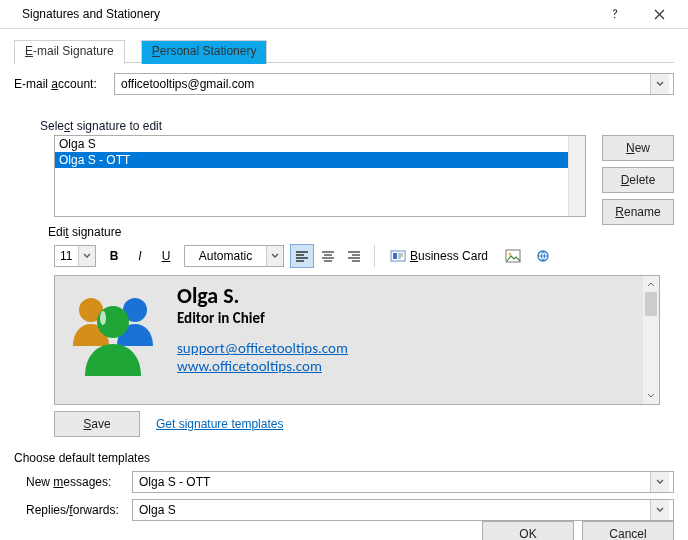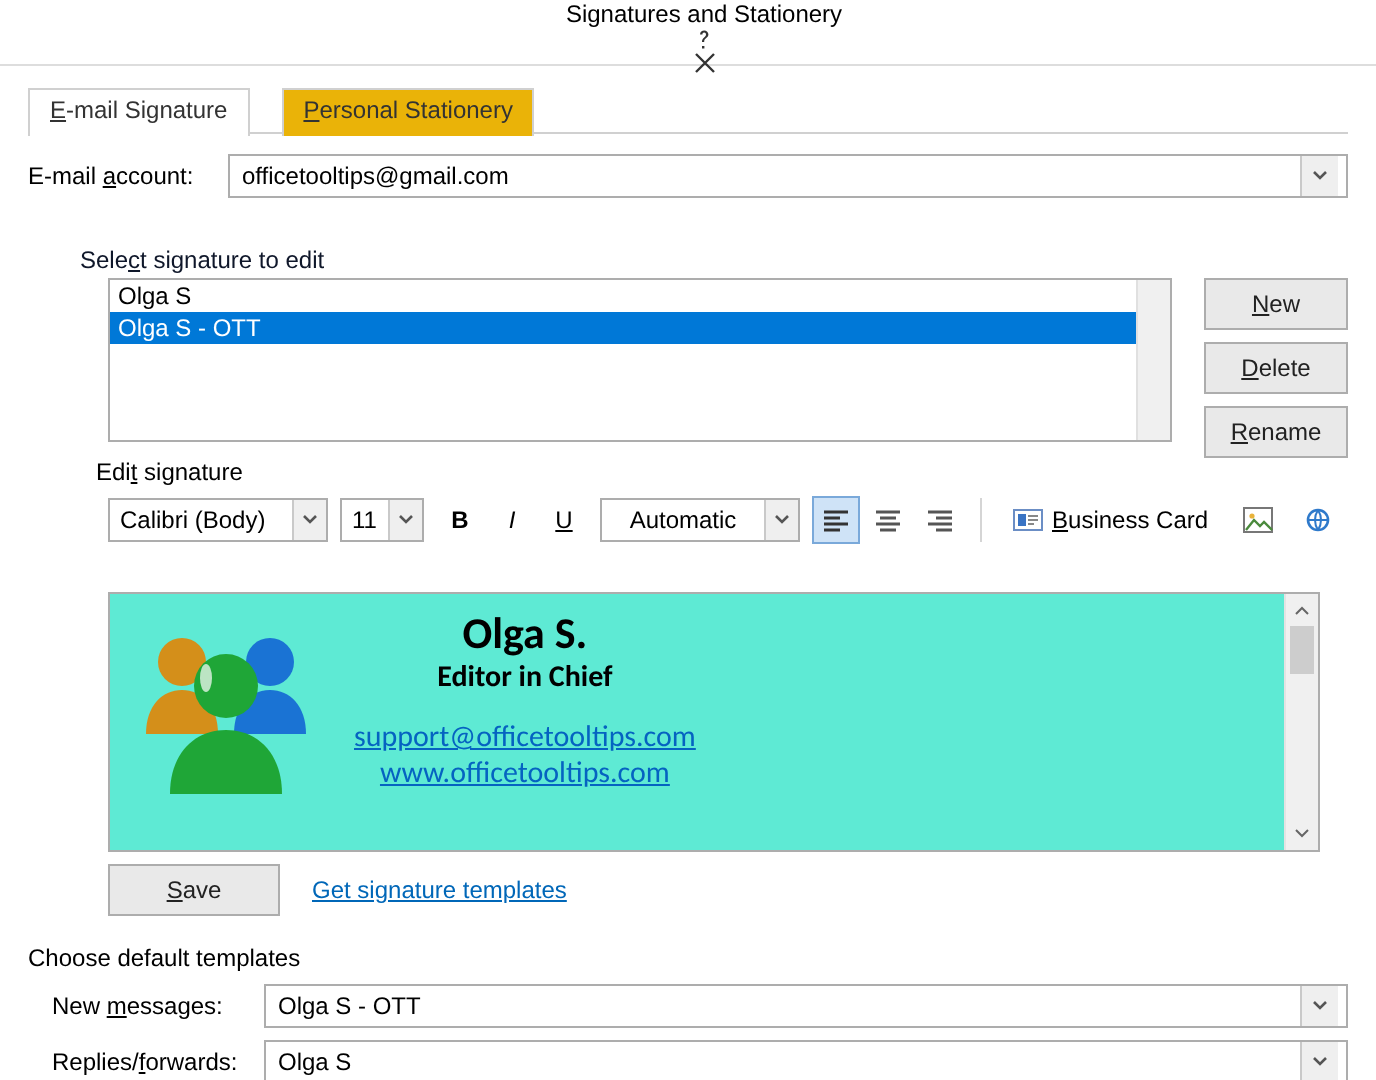--- a/index.html
+++ b/index.html
@@ -15,21 +15,20 @@
     width: 688px; height: 540px;
     background: #fff;
     display: flex; flex-direction: column;
     box-sizing: border-box;
   }
   .titlebar {
     height: 32px;
     display: flex; align-items: center;
     padding: 0 6px 0 22px;
     border-bottom: 1px solid #ddd;
-    flex-direction: column;
   }
   .titlebar .title { flex: 0 0 auto; }
   .titlebar .spacer { flex: 1; }
   .tb-btn {
     width: 45px; height: 28px;
     display: flex; align-items: center; justify-content: center;
     color: #222;
   }
   .tb-btn svg { display: block; }
   .body {
@@ -50,21 +49,21 @@
     border: 1px solid #d0d0d0;
     border-bottom: none;
     background: #fff;
     margin-right: 0px;
     position: relative;
     top: 1px;
     color: #333;
   }
   .tabs .tab .u { text-decoration: underline; }
   .tabs .tab.inactive {
-    background: #eab308;
+    background: #0ea5e9;
   }
   .tabstrip-line {
     border-bottom: 1px solid #d0d0d0;
     margin-top: -1px;
   }
   .row { display: flex; align-items: center; margin-top: 10px; }
   .label { width: 100px; }
   .label .u, .ulabel .u { text-decoration: underline; }
   .dropdown {
     flex: 1;
@@ -157,27 +156,26 @@
   .tgroup { display: flex; gap: 2px; align-items: center; }
   .sep { width: 1px; height: 22px; background: #d5d5d5; margin: 0 2px; }
   .bcard {
     height: 24px;
     border: 1px solid transparent;
     display: flex; align-items: center; gap: 4px;
     padding: 0 6px;
   }
   .bcard .u { text-decoration: underline; }
   .editor-wrap {
-    margin: 23px 14px 0 40px;
+    margin: 6px 14px 0 40px;
     height: 128px;
     border: 1px solid #adadad;
     position: relative;
-    background: #5eead4;
+    background: #e5e5e5;
     overflow: hidden;
-    text-align: center;
   }
   .editor-wrap .sb {
     position: absolute; right: 0; top: 0; bottom: 0; width: 16px;
     background: #f0f0f0;
     border-left: 1px solid #e3e3e3;
     display: flex; flex-direction: column; align-items: center;
   }
   .editor-wrap .sb .up, .editor-wrap .sb .down {
     height: 16px; width: 100%;
     display: flex; align-items: center; justify-content: center;
@@ -278,28 +276,20 @@
             <span class="u">R</span>
             <span>ename</span>
           </div>
 
       </div>
     </div>
 
     <div class="edit-caption">Edi<span class="u">t</span> signature</div>
 
     <div class="toolbar">
-      <div class="combo" style="width:110px">
-        <div class="cv">Calibri (Body)</div>
-        <div class="cd">
-            <svg class="chev" viewBox="0 0 8 8">
-              <path d="M1 2l3 3 3-3" stroke="#555" fill="none" stroke-width="1.3"></path>
-            </svg>
-          </div>
-      </div>
       <div class="combo" style="width:42px">
         <div class="cv">11</div>
         <div class="cd">
             <svg class="chev" viewBox="0 0 8 8">
               <path d="M1 2l3 3 3-3" stroke="#555" fill="none" stroke-width="1.3"></path>
             </svg>
           </div>
       </div>
       <div class="tgroup">
         <div class="tbtn">

